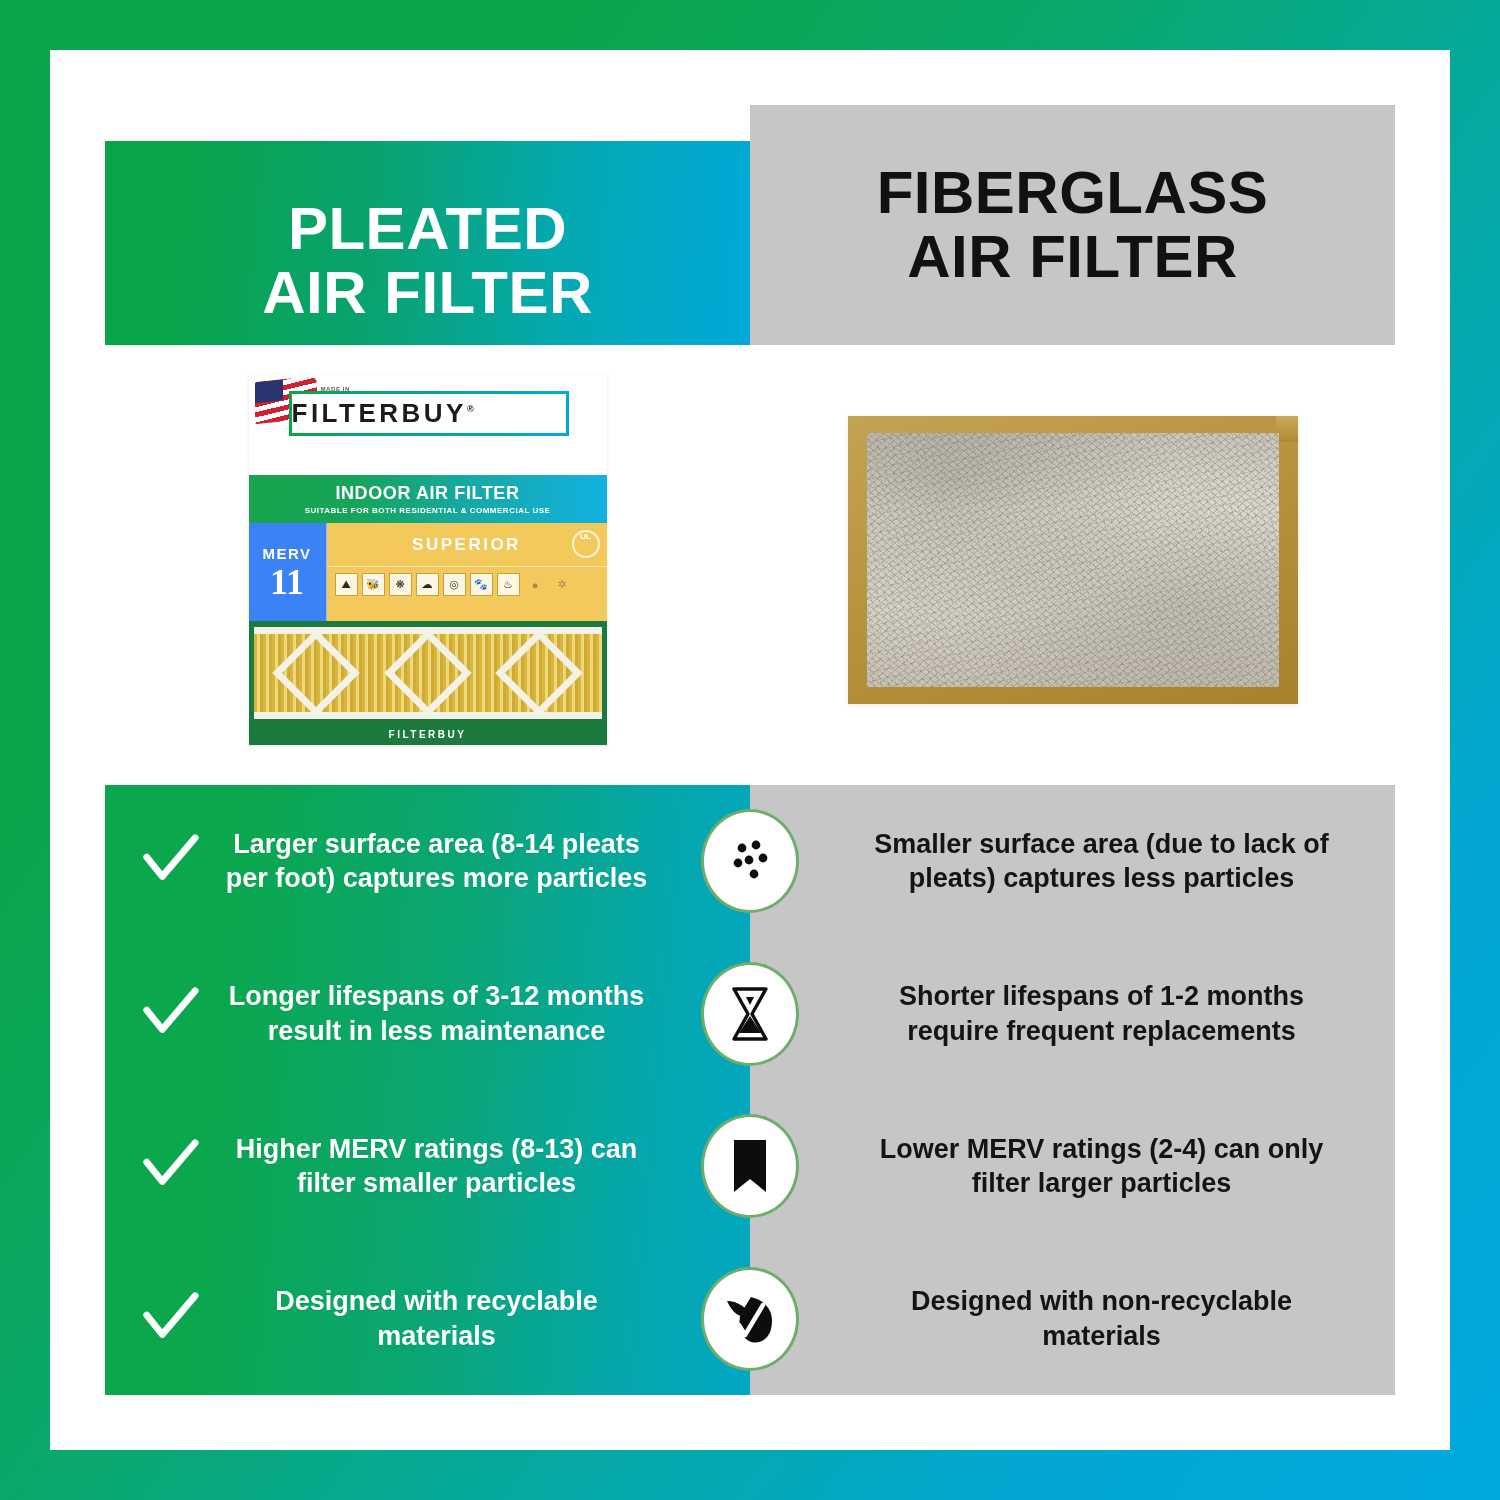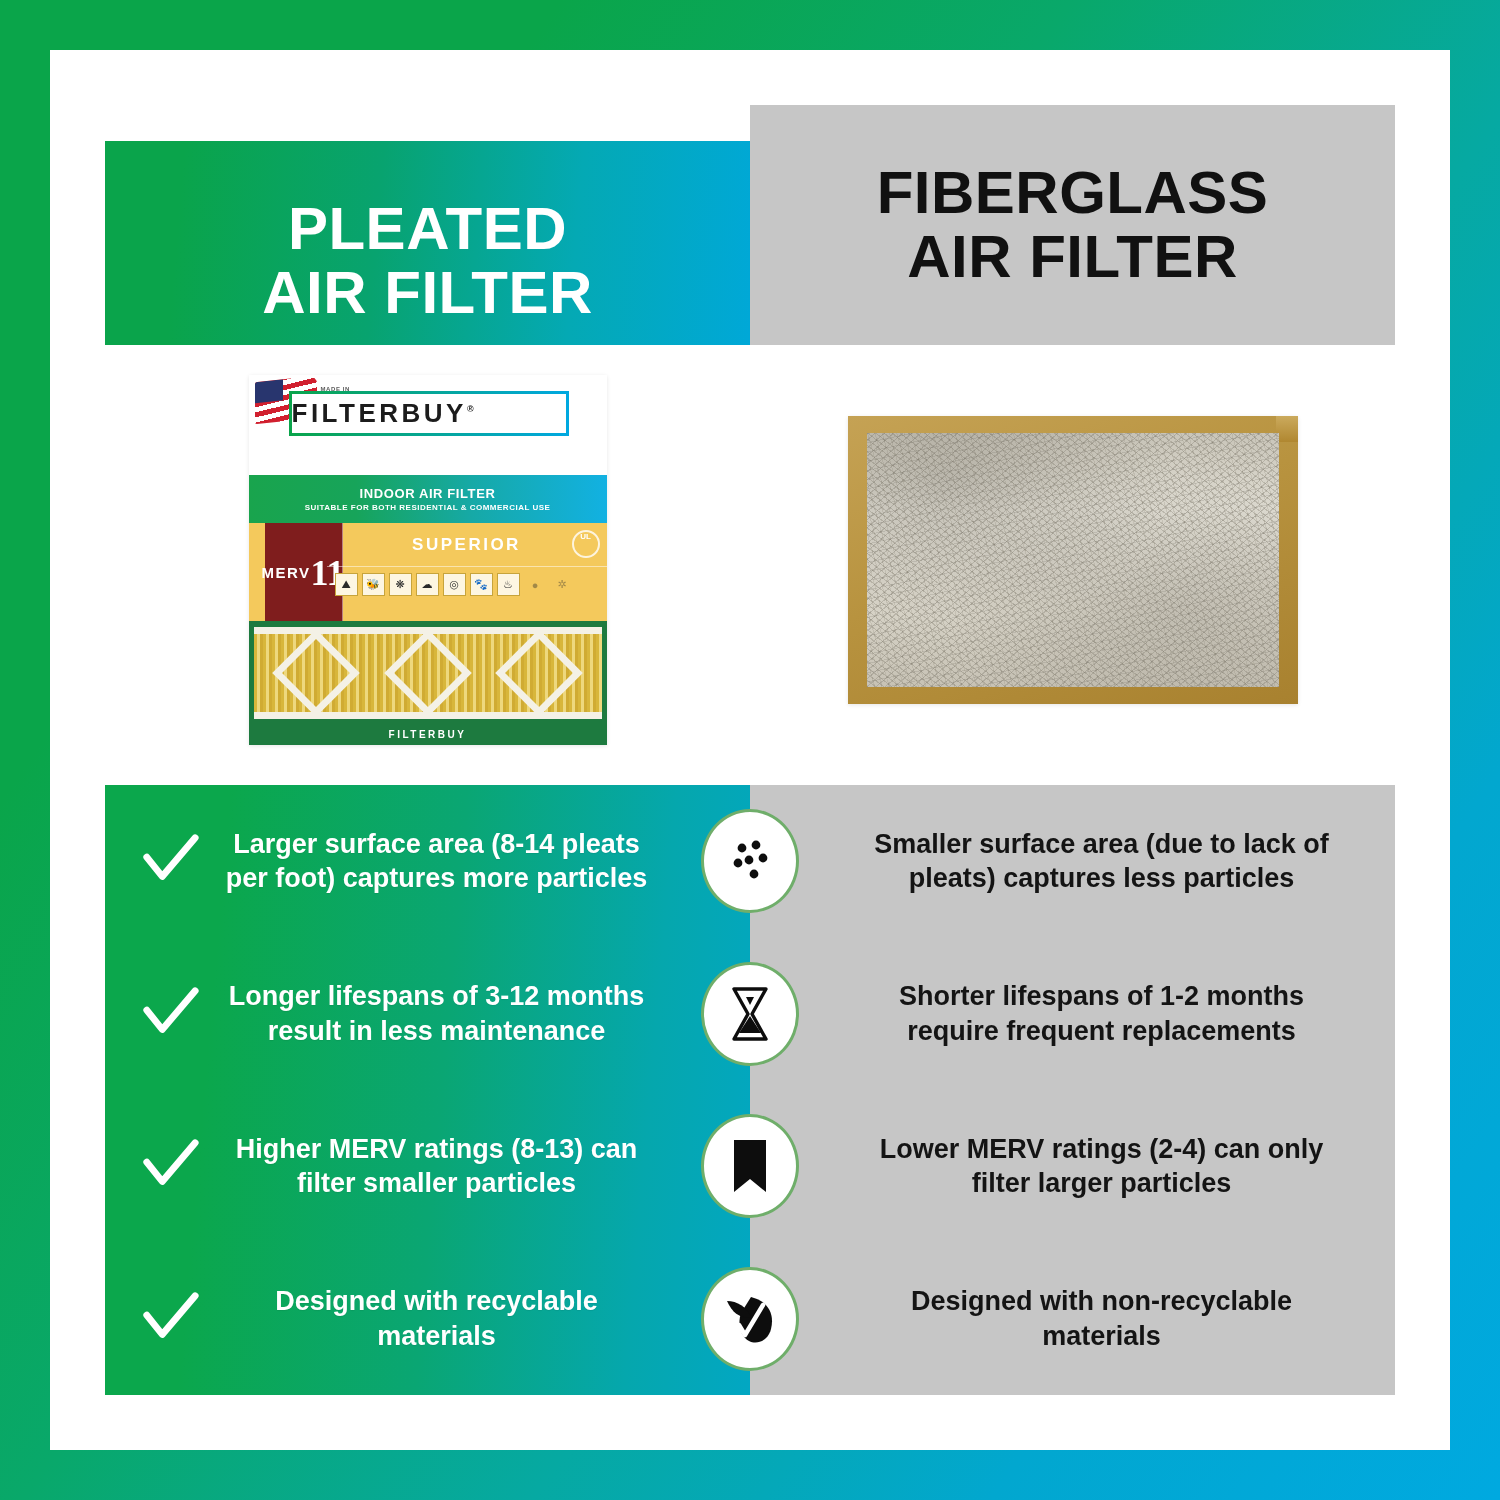--- a/index.html
+++ b/index.html
@@ -106,30 +106,30 @@
     font-size: 26px; font-weight: 800; color: #1c1c1c;
     letter-spacing: 3.5px;
   }
   .pb-logo-text sup { font-size: 9px; vertical-align: super; letter-spacing: 0; }
   .pb-teal {
     position: absolute; left: 0; top: 100px; width: 100%; height: 48px;
     background: linear-gradient(90deg, #19a44d 0%, #17a45a 30%, #16a9a6 62%, #12b1e2 100%);
     display: flex; flex-direction: column;
     align-items: center; justify-content: center;
   }
-  .pb-teal-l1 { font-size: 13px; font-weight: 800; color: #ffffff; letter-spacing: 0.6px; }
+  .pb-teal-l1 { font-size: 18px; font-weight: 800; color: #ffffff; letter-spacing: 0.6px; }
   .pb-teal-l2 { font-size: 8px; font-weight: 700; color: #ffffff; letter-spacing: 0.5px; margin-top: 2px; }
   .pb-gold {
     position: absolute; left: 0; top: 148px; width: 100%; height: 98px;
     background: #f4c95c;
   }
   .pb-merv {
-    position: absolute; left: 16px; top: 0; width: 78px; height: 100%;
-    background: #7f1d1d;
-    display: flex; 
+    position: absolute; left: 0; top: 0; width: 78px; height: 100%;
+    background: #3b82f6;
+    display: flex; flex-direction: column;
     align-items: center; justify-content: center;
     border-right: 1px solid rgba(255,255,255,0.45);
   }
   .pb-merv-label { font-size: 15px; font-weight: 800; color: #ffffff; letter-spacing: 1.5px; }
   .pb-merv-value { font-size: 36px; font-weight: 800; color: #ffffff; line-height: 1; margin-top: 2px; font-family: Liberation Serif, serif; }
   .pb-superior {
     position: absolute; left: 78px; top: 0; right: 0; height: 44px;
     display: flex; align-items: center; justify-content: center;
     border-bottom: 1px solid rgba(255,255,255,0.5);
   }

